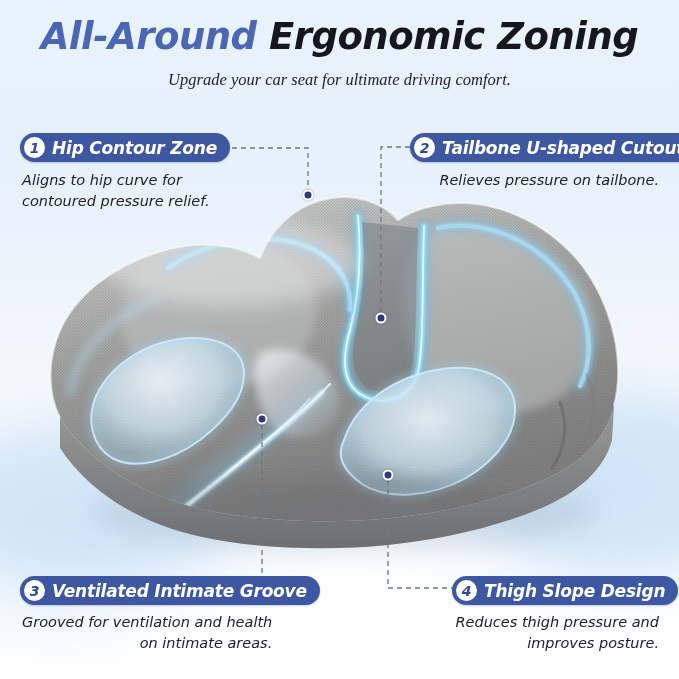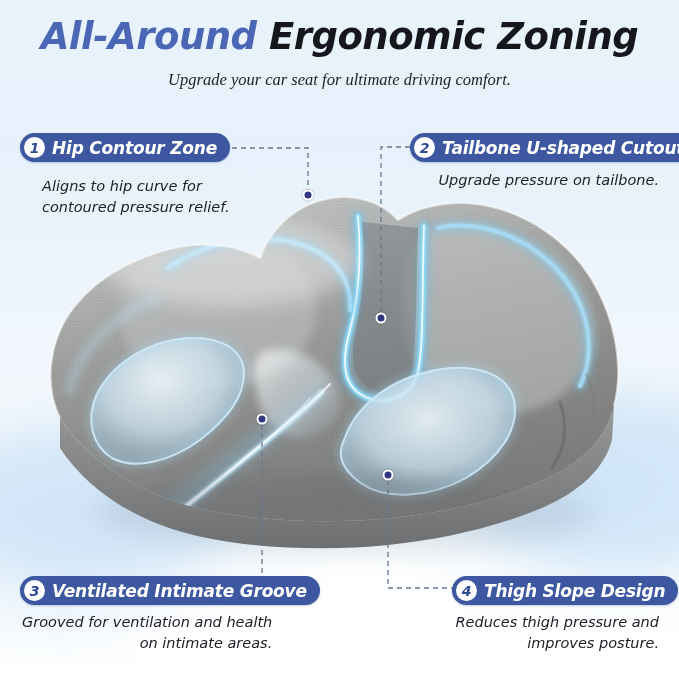--- a/index.html
+++ b/index.html
@@ -363,28 +363,28 @@
 
   <div class="dot" style="left:308px;top:195px;"></div>
   <div class="dot" style="left:381px;top:318px;"></div>
   <div class="dot" style="left:262px;top:419px;"></div>
   <div class="dot" style="left:388px;top:475px;"></div>
 
   <div class="pill" style="left:20px;top:133px;">
     <span class="num">1</span>
     <span class="ptext">Hip Contour Zone</span>
   </div>
-  <div class="desc" style="left:22px;top:176px;text-align:left;margin-left:20px;">Aligns to hip curve for
+  <div class="desc" style="left:22px;top:170px;text-align:left;">Aligns to hip curve for
 contoured pressure relief.</div>
 
   <div class="pill" style="left:410px;top:133px;">
     <span class="num">2</span>
     <span class="ptext">Tailbone U-shaped Cutout</span>
   </div>
-  <div class="desc" style="right:20px;top:170px;text-align:right;">Upgrade pressure on tailbone.</div>
+  <div class="desc" style="right:20px;top:170px;text-align:right;">Relieves pressure on tailbone.</div>
 
   <div class="pill" style="left:20px;top:576px;">
     <span class="num">3</span>
     <span class="ptext">Ventilated Intimate Groove</span>
   </div>
   <div class="desc" style="left:22px;top:612px;text-align:right;">Grooved for ventilation and health
 on intimate areas.</div>
 
   <div class="pill" style="left:452px;top:576px;">
     <span class="num">4</span>

